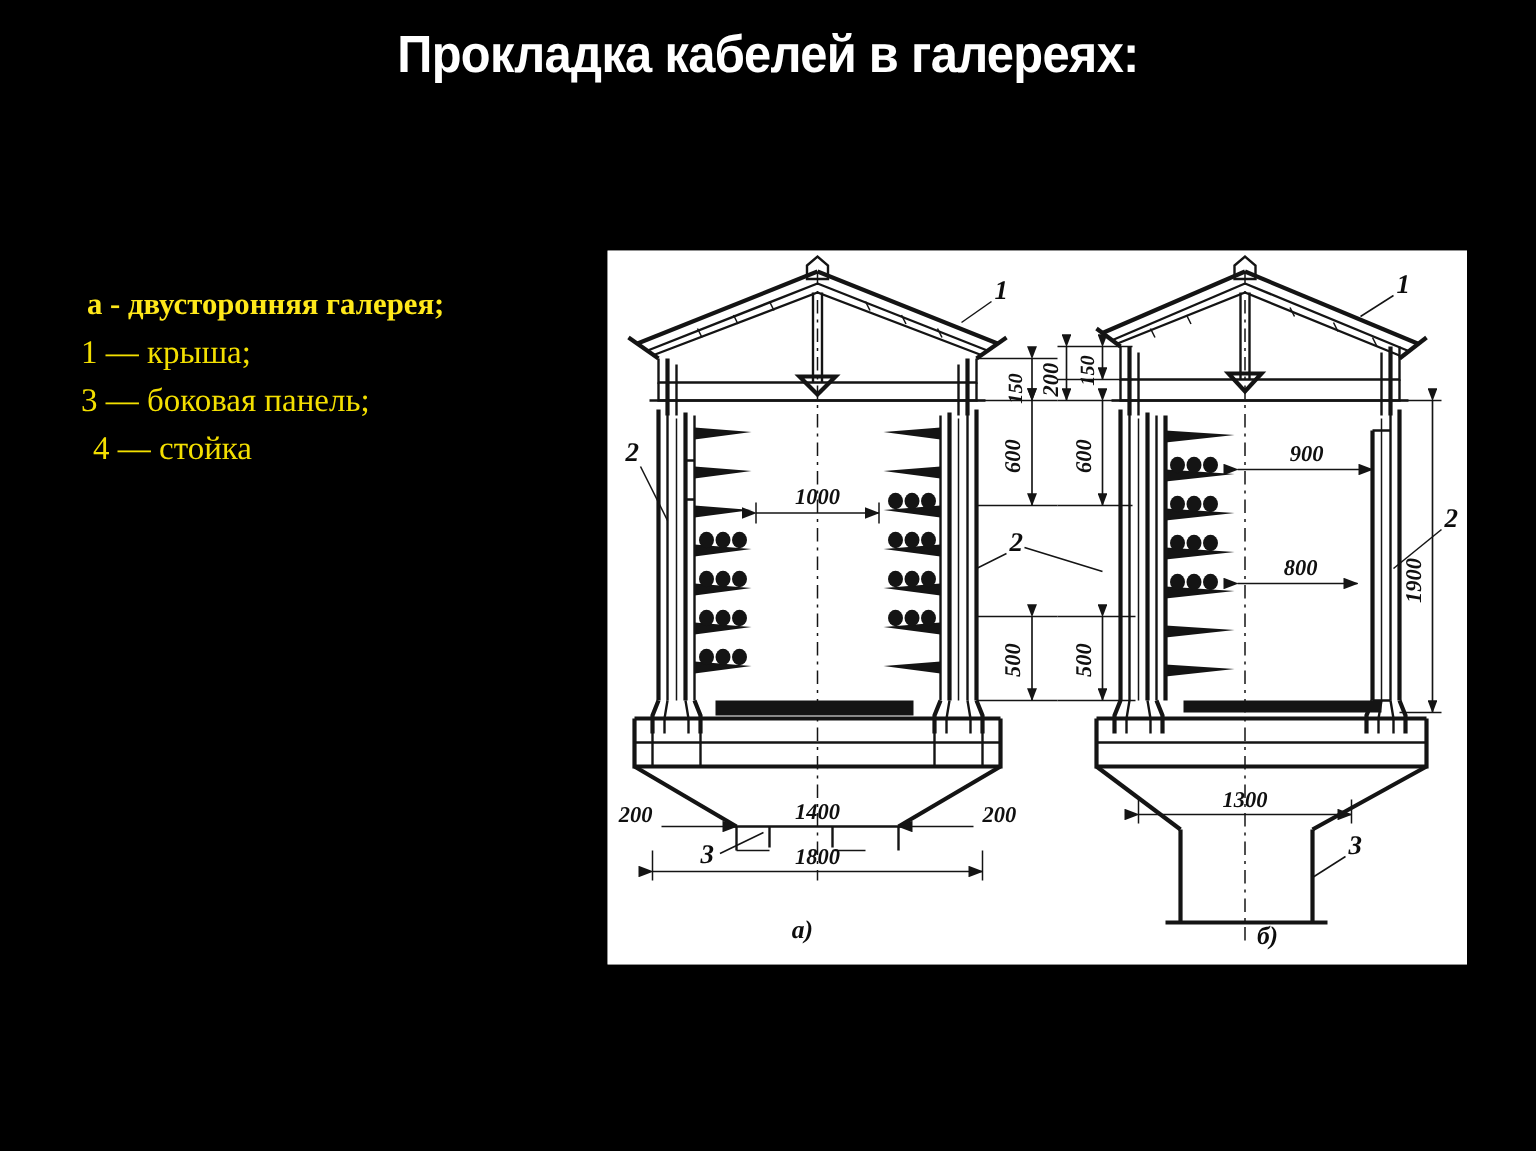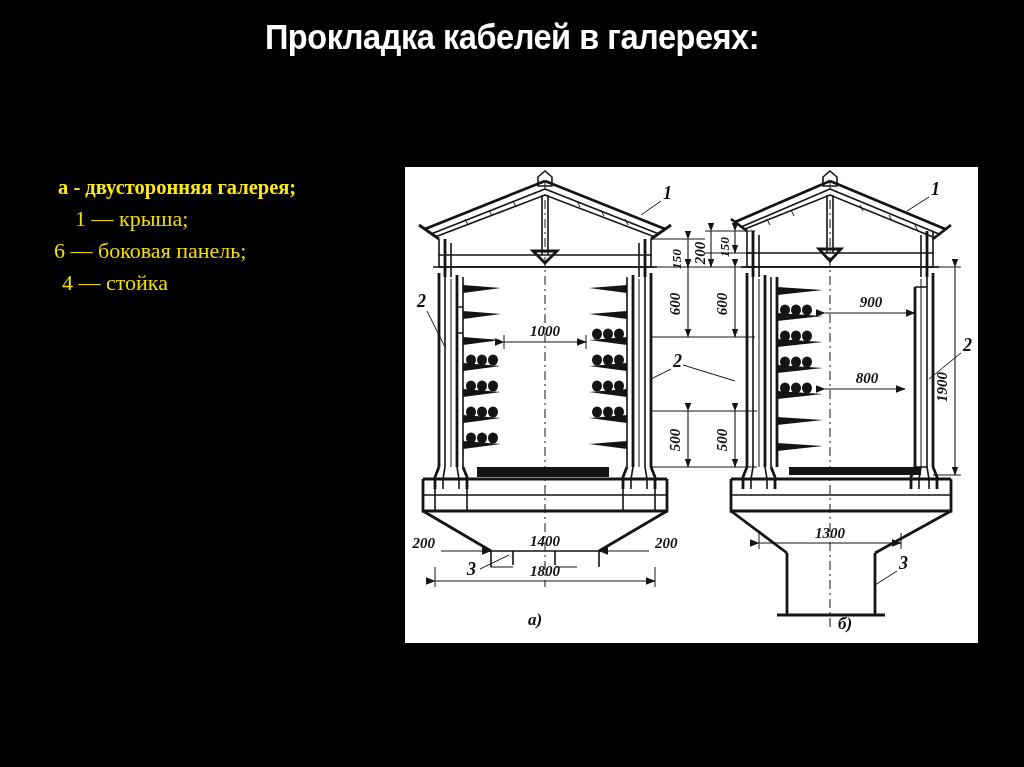--- a/index.html
+++ b/index.html
@@ -28,21 +28,21 @@
     font-size: 35px;
     letter-spacing: -0.5px;
     transform: scaleX(0.93);
     transform-origin: center top;
     white-space: nowrap;
   }
 
   
   #legend {
     position: absolute;
-    left: 52px; top: 172px;
+    left: 52px; top: 188px;
     width: 340px;
   }
   .leg-line {
     color: #ffe400;
     font-family: "Liberation Serif", serif;
     white-space: nowrap;
   }
   .leg-line.bold {
     font-weight: bold;
     font-size: 20.5px;
@@ -50,21 +50,21 @@
     line-height: 31px;
   }
   .leg-line.bold.l1 { padding-left: 6px; }
   .leg-line.bold.l2 { padding-left: 12px; }
   .leg-line.norm {
     font-weight: normal;
     font-size: 22px;
     color: #f3df00;
     line-height: 32px;
   }
-  .leg-line.norm.i1 { padding-left: 2px; margin-left: 21px; }
+  .leg-line.norm.i1 { padding-left: 2px; }
   .leg-line.norm.i2 { padding-left: 2px; }
   .leg-line.norm.i3 { padding-left: 10px; }
 
   
   #figure-panel {
     position: absolute;
     left: 405px; top: 167px;
     width: 573px; height: 476px;
     background: #ffffff;
     overflow: hidden;
@@ -102,21 +102,21 @@
 </head>
 <body>
 
 <div id="slide">
 
   <div id="title">Прокладка кабелей в галереях:</div>
 
   <div id="legend">
     <div class="leg-line bold l1">а - двусторонняя галерея;</div>
     <div class="leg-line norm i1">1 — крыша;</div>
-    <div class="leg-line norm i2">6 — боковая панель;</div>
+    <div class="leg-line norm i2">3 — боковая панель;</div>
     <div class="leg-line norm i3">4 — стойка</div>
   </div>
 
   <div id="figure-panel">
     <svg id="figure-svg" viewBox="0 0 573 476" xmlns="http://www.w3.org/2000/svg">
       <defs>
         <marker id="ar" markerWidth="9" markerHeight="7" refX="8.5" refY="3.5" orient="auto">
           <polygon points="0,0 9,3.5 0,7" fill="#141414"></polygon>
         </marker>
         <marker id="arS" markerWidth="8" markerHeight="6" refX="7.5" refY="3" orient="auto">

